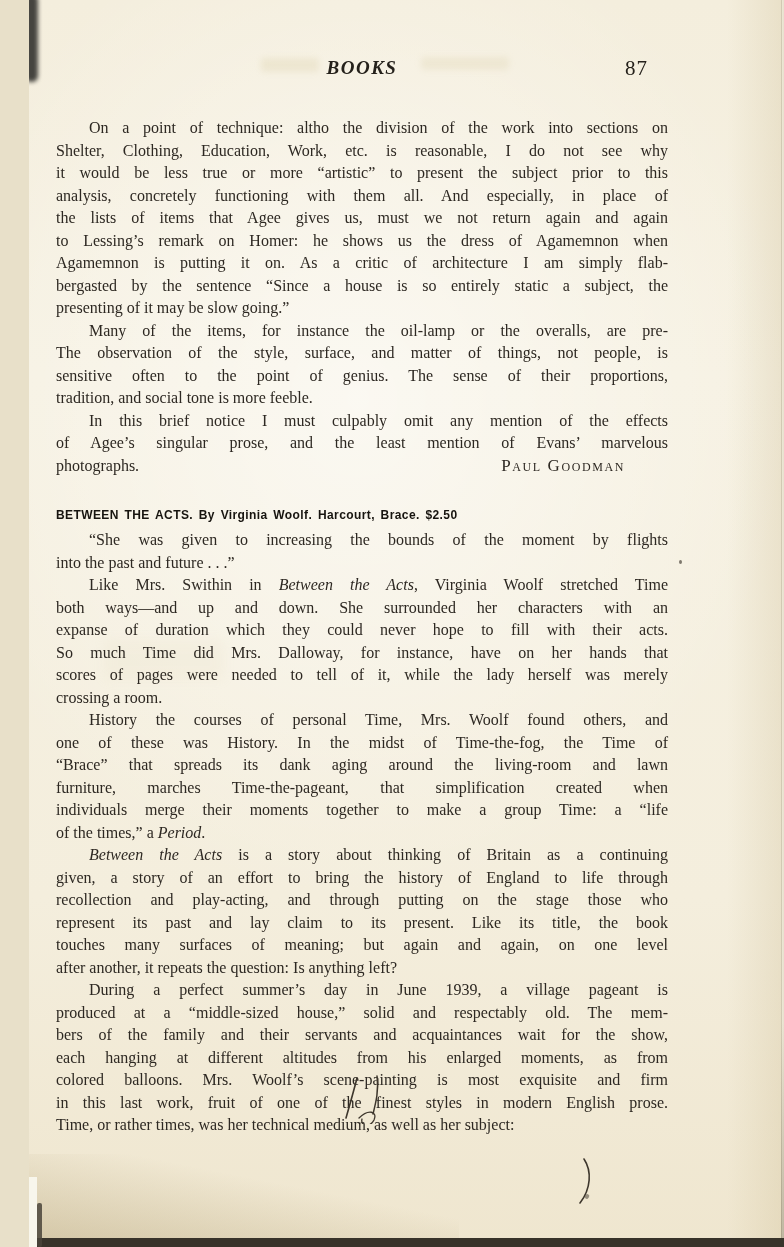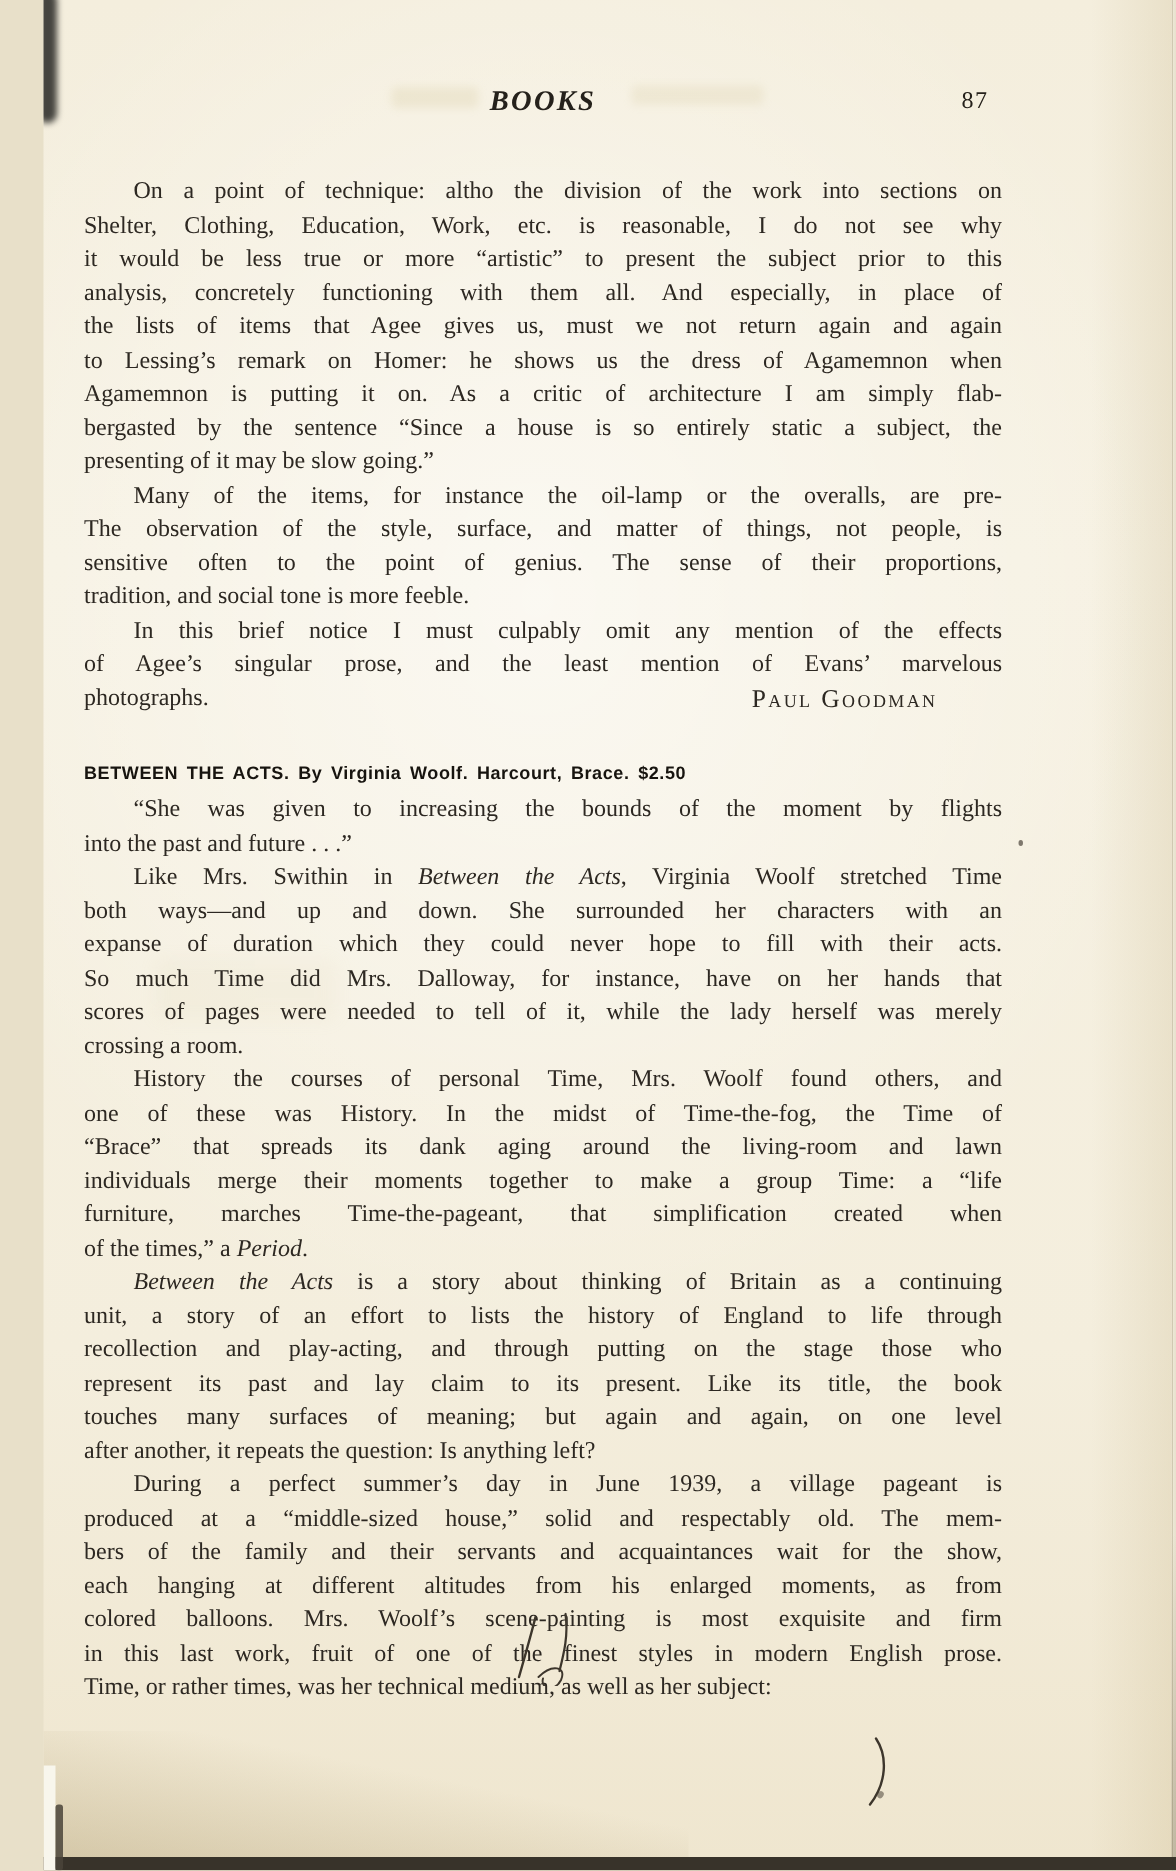--- a/index.html
+++ b/index.html
@@ -31,21 +31,21 @@
   .g3{left:75px;top:640px;width:120px;height:40px;opacity:.10;filter:blur(6px);}
   .ink{position:absolute;pointer-events:none;}
   .speck{position:absolute;background:#4c453a;border-radius:50%;}
   .sp1{left:650px;top:560px;width:3px;height:4px;opacity:.7;}
   .sp2{left:556px;top:1194px;width:4px;height:5px;opacity:.55;transform:rotate(35deg);}
   
   .column{position:absolute;left:27px;top:58px;width:612px;}
   .page-header{position:relative;height:20px;}
   .books-title{display:block;text-align:center;font-style:italic;font-weight:bold;
     font-size:19px;line-height:20px;letter-spacing:1.5px;color:#25211b;}
-  .page-number{position:absolute;right:9px;top:0;font-size:16px;line-height:20px;
+  .page-number{position:absolute;right:20px;top:0;font-size:21px;line-height:20px;
     letter-spacing:1px;color:#25211b;}
   .body-text{margin-top:39px;font-size:16px;line-height:22.5px;color:#2d2822;}
   .line{text-align:justify;text-align-last:justify;}
   .line.last{text-align-last:left;}
   .para .line:first-child{text-indent:33px;}
   .line em{font-style:italic;}
   .sigline{display:flex;justify-content:space-between;padding-right:43px;text-indent:0 !important;}
   .sig{font-variant:small-caps;letter-spacing:1.6px;font-size:17px;}
   .review-heading{margin:27px 0 2px 0;font-family:"Liberation Sans", sans-serif;
     font-weight:bold;font-size:12px;line-height:23px;letter-spacing:0.4px;word-spacing:2px;color:#17140f;}
@@ -110,27 +110,27 @@
             <div class="line"><span>both ways—and up and down. She surrounded her characters with an</span></div>
             <div class="line"><span>expanse of duration which they could never hope to fill with their acts.</span></div>
             <div class="line"><span>So much Time did Mrs. Dalloway, for instance, have on her hands that</span></div>
             <div class="line"><span>scores of pages were needed to tell of it, while the lady herself was merely</span></div>
             <div class="line last"><span>crossing a room.</span></div>
           </div>
           <div class="para">
             <div class="line"><span>History the courses of personal Time, Mrs. Woolf found others, and</span></div>
             <div class="line"><span>one of these was History. In the midst of Time-the-fog, the Time of</span></div>
             <div class="line"><span>“Brace” that spreads its dank aging around the living-room and lawn</span></div>
+            <div class="line"><span>furniture, marches Time-the-pageant, that simplification created when</span></div>
             <div class="line"><span>individuals merge their moments together to make a group Time: a “life</span></div>
-            <div class="line"><span>furniture, marches Time-the-pageant, that simplification created when</span></div>
             <div class="line last"><span>of the times,” a </span><em>Period</em><span>.</span></div>
           </div>
           <div class="para">
             <div class="line"><em>Between the Acts</em><span> is a story about thinking of Britain as a continuing</span></div>
-            <div class="line"><span>unit, a story of an effort to lists the history of England to life through</span></div>
+            <div class="line"><span>given, a story of an effort to bring the history of England to life through</span></div>
             <div class="line"><span>recollection and play-acting, and through putting on the stage those who</span></div>
             <div class="line"><span>represent its past and lay claim to its present. Like its title, the book</span></div>
             <div class="line"><span>touches many surfaces of meaning; but again and again, on one level</span></div>
             <div class="line last"><span>after another, it repeats the question: Is anything left?</span></div>
           </div>
           <div class="para">
             <div class="line"><span>During a perfect summer’s day in June 1939, a village pageant is</span></div>
             <div class="line"><span>produced at a “middle-sized house,” solid and respectably old. The mem-</span></div>
             <div class="line"><span>bers of the family and their servants and acquaintances wait for the show,</span></div>
             <div class="line"><span>each hanging at different altitudes from his enlarged moments, as from</span></div>

